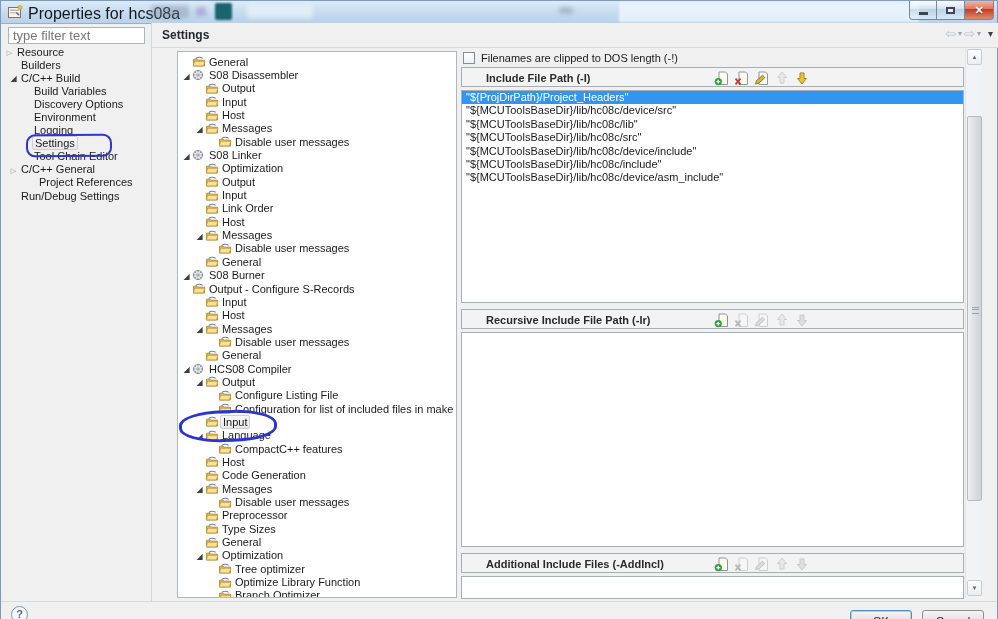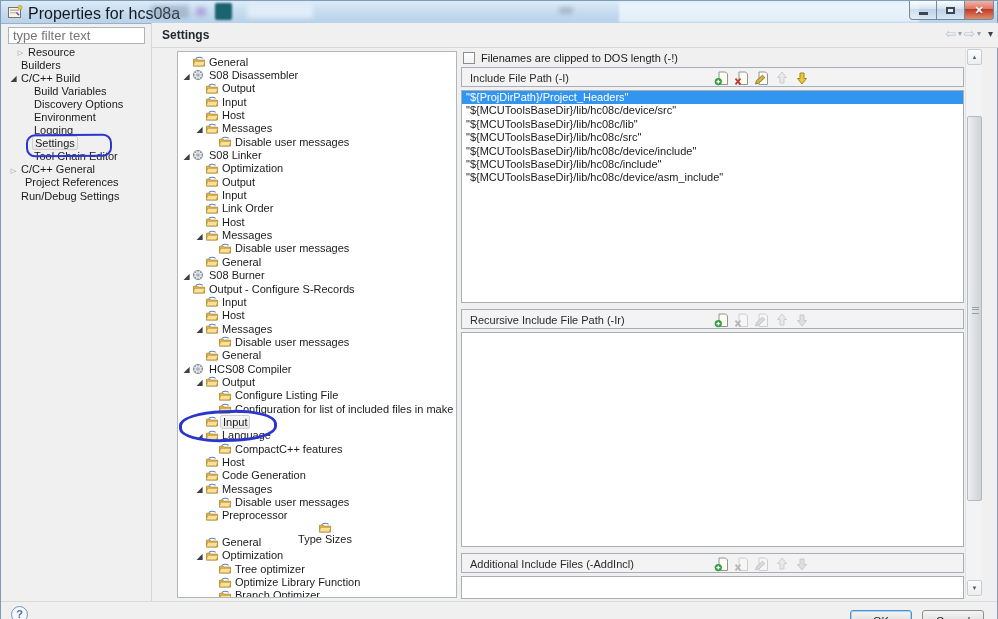--- a/index.html
+++ b/index.html
@@ -64,21 +64,21 @@
   .tool-tree .trow{height:13.35px;padding-left:3px;}
 
   
   .options{position:absolute;left:460px;top:48px;width:503px;height:549px;}
   .chk-row{position:absolute;left:2px;top:3px;display:flex;align-items:center;}
   .chk{width:12px;height:12px;border:1px solid #8d8d8d;background:linear-gradient(#fefefe,#eef3f8);
     box-sizing:border-box;margin-right:6px;flex:none;}
   .group{position:absolute;left:0;width:100%;}
   .ghead{position:absolute;left:0;top:0;width:100%;height:20px;box-sizing:border-box;
     border:1px solid #a9aeb5;background:#f3f3f3;}
-  .gtitle{position:absolute;left:8px;top:4px;font-weight:normal;color:#2a2a2a;}
+  .gtitle{position:absolute;left:24px;top:4px;font-weight:bold;color:#2a2a2a;}
   .gbtns{position:absolute;left:252px;top:2px;display:flex;gap:4px;align-items:center;}
   .gbtn{width:16px;height:16px;line-height:0;}
   .gbtn.dis{opacity:.38;filter:grayscale(1);}
   .glist{position:absolute;left:0;width:100%;box-sizing:border-box;background:#fff;
     border:1px solid #a9aeb5;overflow:hidden;}
   #g0{top:18px;height:236px;}  #g0 .glist{top:23px;height:213px;}
   #g1{top:260px;height:238px;border-radius:21px;} #g1 .glist{top:23px;height:215px;}
   #g2{top:504px;height:34px;}  #g2 .glist{top:23px;height:23px;}
   .litem{height:13.4px;line-height:13.4px;padding-left:4px;white-space:nowrap;}
   .litem.sel{background:#3296f0;color:#fff;}
@@ -142,21 +142,21 @@
           <span class="glyph-max"></span>
         </div>
       <div class="wbtn closeb">
           <span class="glyph-close">✕</span>
         </div>
     </div>
   </div>
 
   <input class="filter-box" placeholder="type filter text" style="">
   <div class="side-tree">
-      <div class="trow" style="padding-left: 2px; margin-left: 11px;">
+      <div class="trow" style="padding-left: 2px;">
         <span class="tw collapsed"></span>
         <span class="lbl">Resource</span>
       </div>
       <div class="trow" style="padding-left: 6px;">
         <span class="tw none"></span>
         <span class="lbl">Builders</span>
       </div>
       <div class="trow" style="padding-left: 6px;">
         <span class="tw expanded"></span>
         <span class="lbl">C/C++ Build</span>
@@ -182,21 +182,21 @@
         <span class="lbl soft-sel">Settings</span>
       </div>
       <div class="trow" style="padding-left: 19px;">
         <span class="tw none"></span>
         <span class="lbl">Tool Chain Editor</span>
       </div>
       <div class="trow" style="padding-left: 6px;">
         <span class="tw collapsed"></span>
         <span class="lbl">C/C++ General</span>
       </div>
-      <div class="trow" style="padding-left: 10px; text-align: right;">
+      <div class="trow" style="padding-left: 24px; text-align: right;">
         <span class="tw none"></span>
         <span class="lbl">Project References</span>
       </div>
       <div class="trow" style="padding-left: 6px;">
         <span class="tw none"></span>
         <span class="lbl">Run/Debug Settings</span>
       </div>
     </div>
   <div class="v-divider"></div>
 
@@ -521,21 +521,21 @@
         </div>
         <div class="trow" style="padding-left: 16px;">
           <span class="tw none"></span>
           <span class="ticon"><svg width="14" height="11" viewBox="0 0 14 12">
               <path d="M1 3.5h4l1 1h7V11H1z" fill="#efb73f" stroke="#a87e23" stroke-width=".8"></path>
               <path d="M2.2 5.7h11.3l-1.7 5.1H.8z" fill="#fbe196" stroke="#b3913c" stroke-width=".8"></path>
               <path d="M3.5 2.8C5.5 1 9 1 11 2.6" fill="none" stroke="#5b84cf" stroke-width="1.2"></path>
             </svg></span>
           <span class="lbl">Preprocessor</span>
         </div>
-        <div class="trow" style="padding-left: 16px; flex-direction: column;">
+        <div class="trow" style="padding-left: 16px;">
           <span class="tw none"></span>
           <span class="ticon"><svg width="14" height="11" viewBox="0 0 14 12">
               <path d="M1 3.5h4l1 1h7V11H1z" fill="#efb73f" stroke="#a87e23" stroke-width=".8"></path>
               <path d="M2.2 5.7h11.3l-1.7 5.1H.8z" fill="#fbe196" stroke="#b3913c" stroke-width=".8"></path>
               <path d="M3.5 2.8C5.5 1 9 1 11 2.6" fill="none" stroke="#5b84cf" stroke-width="1.2"></path>
             </svg></span>
           <span class="lbl">Type Sizes</span>
         </div>
         <div class="trow" style="padding-left: 16px;">
           <span class="tw none"></span>

